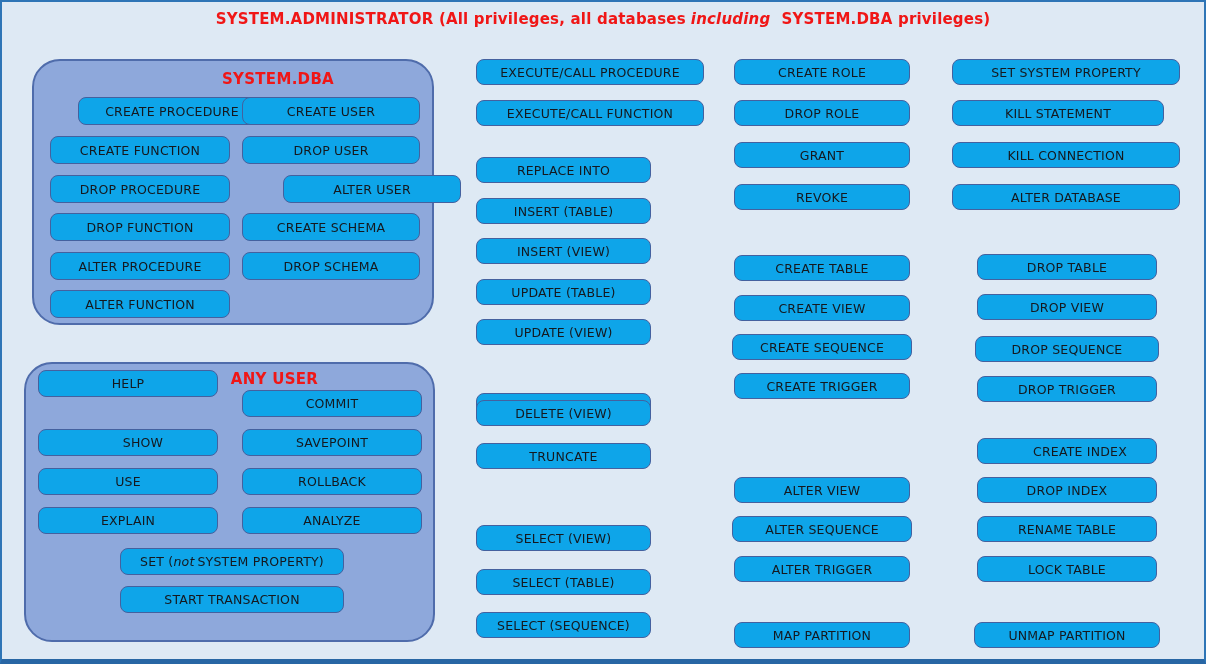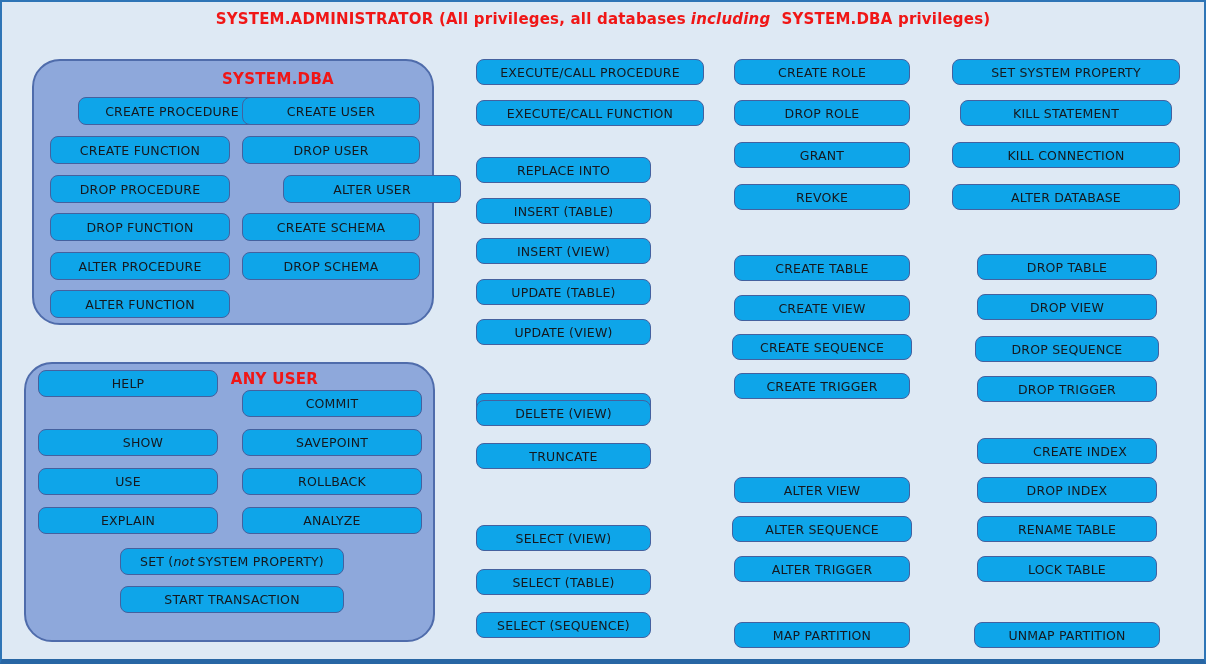--- a/index.html
+++ b/index.html
@@ -134,21 +134,21 @@
   <div class="btn" style="left:732px;top:253px;width:176px;">CREATE TABLE</div>
   <div class="btn" style="left:732px;top:293px;width:176px;">CREATE VIEW</div>
   <div class="btn" style="left:730px;top:332px;width:180px;">CREATE SEQUENCE</div>
   <div class="btn" style="left:732px;top:371px;width:176px;">CREATE TRIGGER</div>
   <div class="btn" style="left:732px;top:475px;width:176px;">ALTER VIEW</div>
   <div class="btn" style="left:730px;top:514px;width:180px;">ALTER SEQUENCE</div>
   <div class="btn" style="left:732px;top:554px;width:176px;">ALTER TRIGGER</div>
   <div class="btn" style="left:732px;top:620px;width:176px;">MAP PARTITION</div>
 
   <div class="btn" style="left:950px;top:57px;width:228px;">SET SYSTEM PROPERTY</div>
-  <div class="btn" style="left:950px;top:98px;width:212px;margin-left:8px;">KILL STATEMENT</div>
+  <div class="btn" style="left:950px;top:98px;width:212px;">KILL STATEMENT</div>
   <div class="btn" style="left:950px;top:140px;width:228px;">KILL CONNECTION</div>
   <div class="btn" style="left:950px;top:182px;width:228px;">ALTER DATABASE</div>
   <div class="btn" style="left:975px;top:252px;width:180px;">DROP TABLE</div>
   <div class="btn" style="left:975px;top:292px;width:180px;">DROP VIEW</div>
   <div class="btn" style="left:973px;top:334px;width:184px;">DROP SEQUENCE</div>
   <div class="btn" style="left:975px;top:374px;width:180px;">DROP TRIGGER</div>
   <div class="btn" style="left:975px;top:436px;width:180px;padding-left:26px;">CREATE INDEX</div>
   <div class="btn" style="left:975px;top:475px;width:180px;">DROP INDEX</div>
   <div class="btn" style="left:975px;top:514px;width:180px;">RENAME TABLE</div>
   <div class="btn" style="left:975px;top:554px;width:180px;">LOCK TABLE</div>

